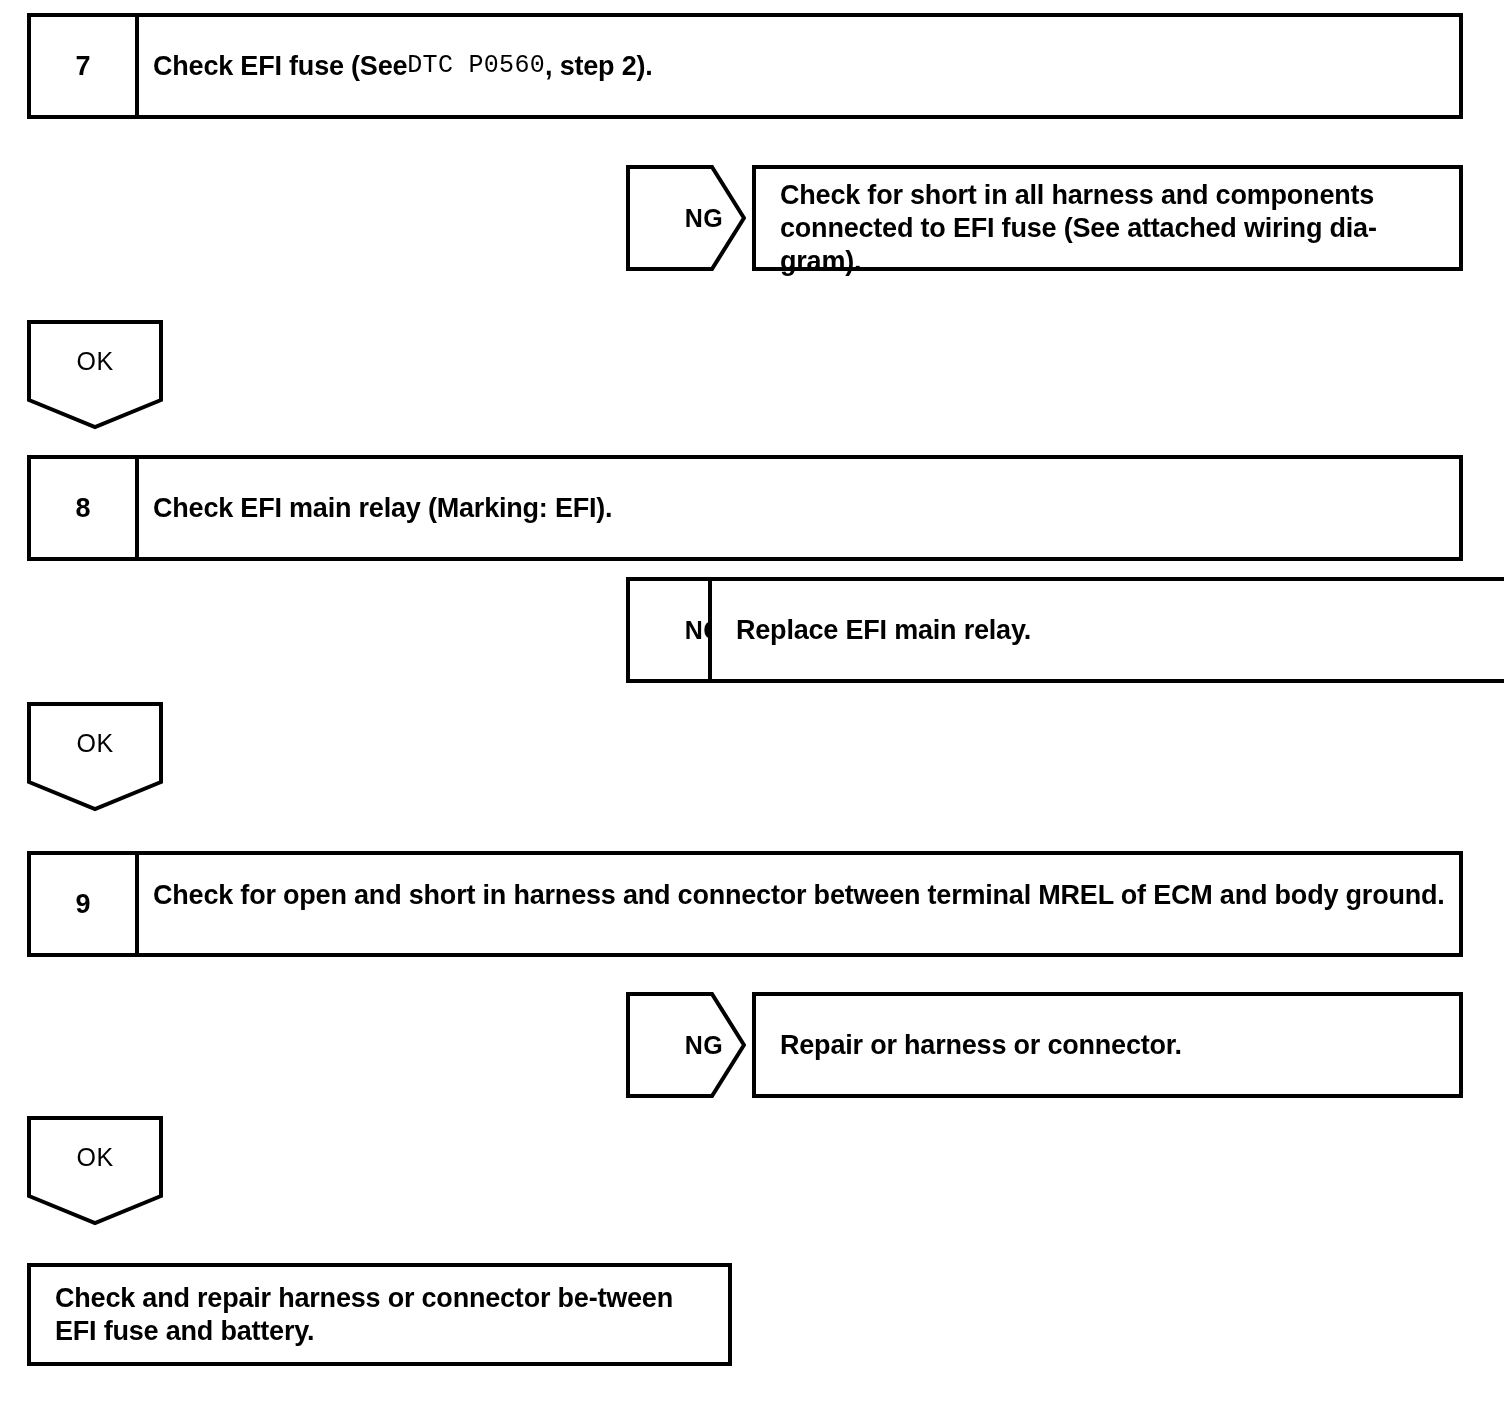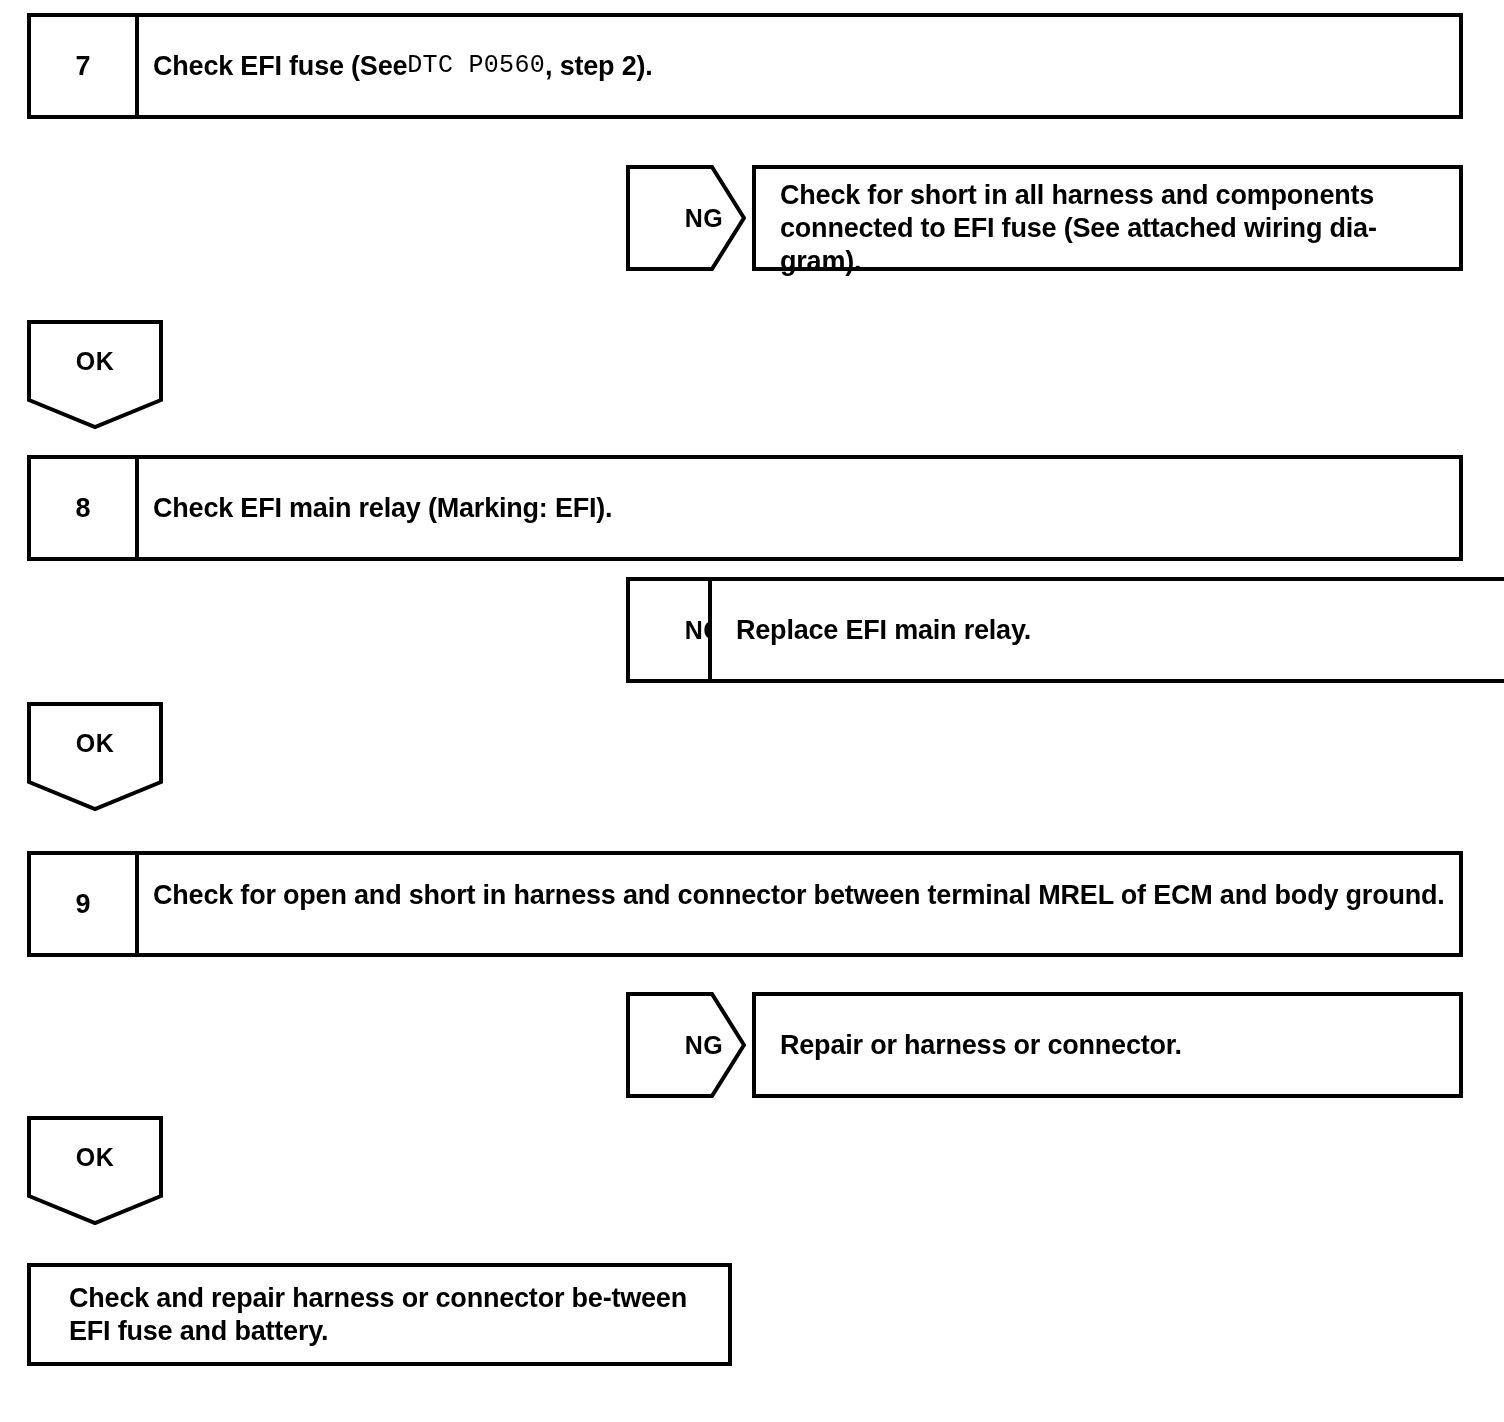--- a/index.html
+++ b/index.html
@@ -112,21 +112,21 @@
   .ok-arrow .ok-label {
     position: absolute;
     left: 0;
     top: 0;
     width: 136px;
     height: 82px;
     display: flex;
     align-items: center;
     justify-content: center;
     font-size: 25px;
-    font-weight: bold;
+    font-weight: normal;
     letter-spacing: 0.5px;
   }
 </style>
 </head>
 <body>
 
 <div id="page">
 
   <div class="step-box" style="left:27px; top:13px; width:1436px; height:106px;">
     <div class="step-num">7</div>
@@ -185,15 +185,15 @@
   </div>
   <div class="result-box" style="left:752px; top:992px; width:711px; height:106px;">Repair or harness or connector.</div>
 
   <div class="ok-arrow" style="left:27px; top:1116px;">
     <svg viewBox="0 0 136 110" preserveAspectRatio="none">
       <polygon points="2,2 134,2 134,80 68,107 2,80" fill="#ffffff" stroke="#000000" stroke-width="4"></polygon>
     </svg>
     <div class="ok-label">OK</div>
   </div>
 
-  <div class="result-box" style="left:27px; top:1263px; width:705px; height:103px; padding:0 38px;">Check and repair harness or connector be-tween EFI fuse and battery.</div>
+  <div class="result-box" style="left:27px; top:1263px; width:705px; height:103px; padding:0 24px;">Check and repair harness or connector be-tween EFI fuse and battery.</div>
 
 </div>
 
 </body></html>

